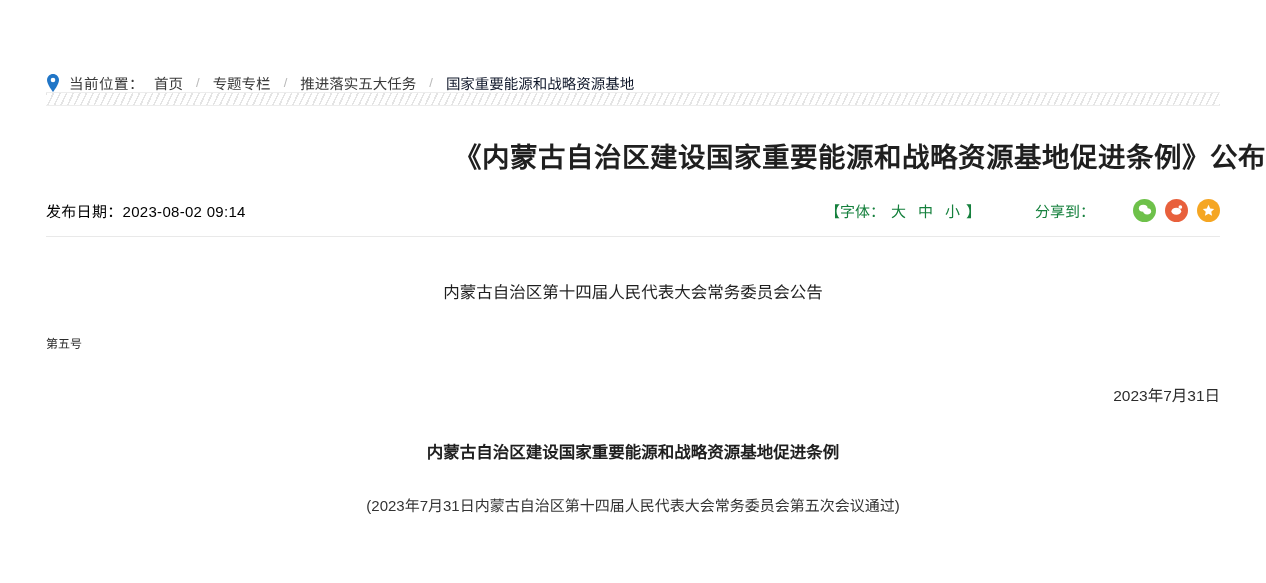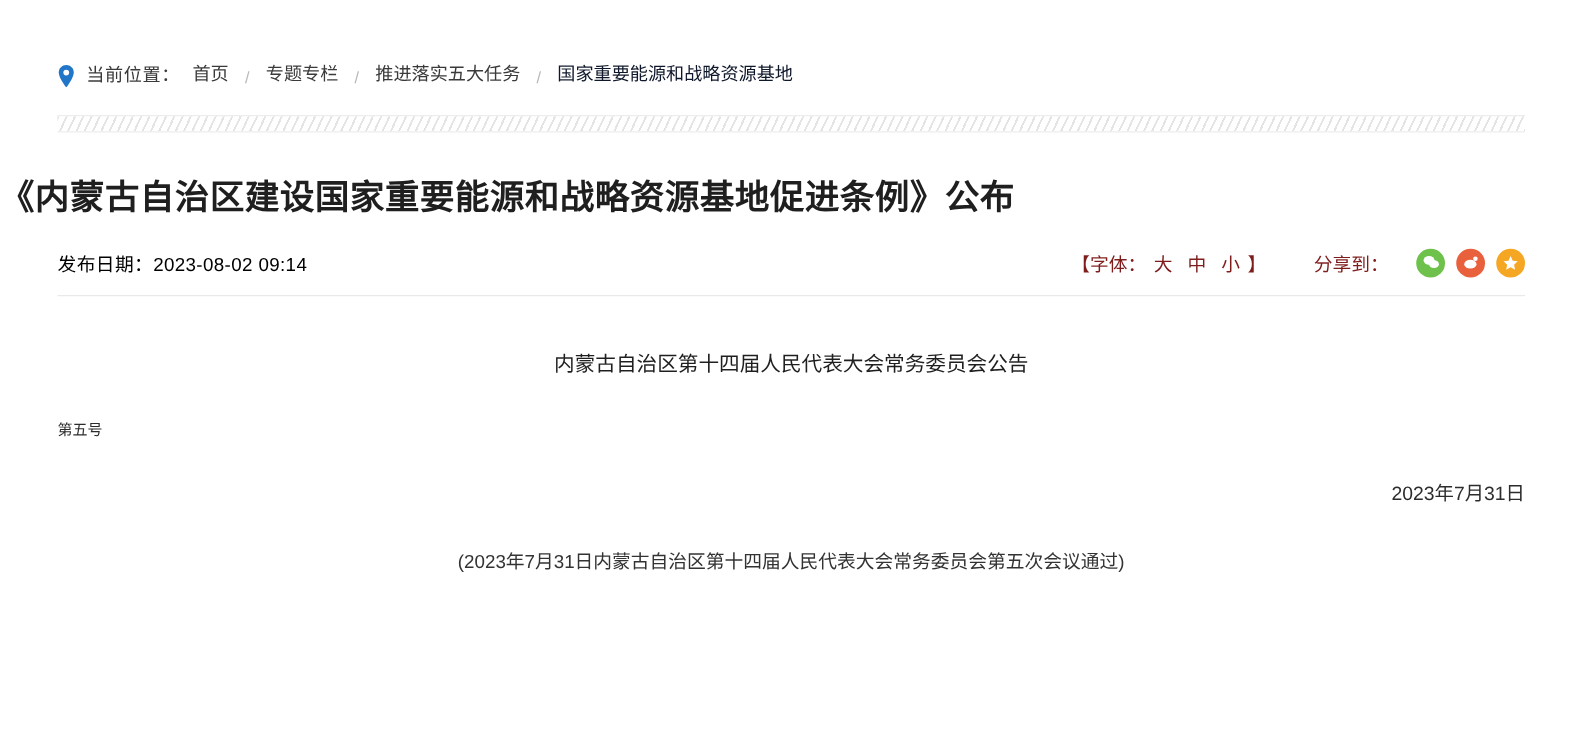--- a/index.html
+++ b/index.html
@@ -17,22 +17,22 @@
   .page {
     position: relative;
     width: 1266px;
     height: 583px;
     background: #ffffff;
   }
 
   
   .breadcrumb-bar {
     display: flex;
-    align-items: flex-end;
-    padding: 41px 0 0 46px;
+    align-items: center;
+    padding: 68px 0 0 46px;
     font-size: 14.5px;
     color: #444;
     height: 28px;
     box-sizing: content-box;
   }
   .pin-icon {
     width: 14px;
     height: 18px;
     margin-right: 9px;
     display: inline-block;
@@ -74,21 +74,21 @@
     border-top: 1px solid #ededed;
     border-bottom: 1px solid #ededed;
   }
 
   
   .doc-title {
     position: absolute;
     left: 0;
     top: 118px;
     width: 1266px;
-    text-align: left;
+    text-align: right;
     font-size: 27.5px;
     font-weight: bold;
     color: #1f1f1f;
     letter-spacing: .5px;
     line-height: 44px;
   }
 
   
   .meta-row {
     position: absolute;
@@ -99,22 +99,22 @@
     display: flex;
     align-items: center;
     justify-content: space-between;
     font-size: 15px;
     color: #666;
   }
   .meta-left { color: #000000; letter-spacing: .3px; }
   .meta-right {
     display: flex;
     align-items: center;
-    gap: 0;
-    color: #7f1d1d;
+    gap: 16px;
+    color: #15803d;
   }
   .font-group { margin-right: 38px; white-space: nowrap; }
   .font-group .fs { margin: 0 6px; cursor: pointer; }
   .share-label { margin-right: 22px; }
   .share-icons { display: flex; align-items: center; gap: 9px; }
   .share-ico {
     width: 23px; height: 23px;
     border-radius: 50%;
     display: inline-flex;
     align-items: center;
@@ -247,16 +247,17 @@
       </span>
     </div>
   </div>
 
   <div class="meta-rule"></div>
 
   <div class="body-wrap">
     <p class="center-bold">内蒙古自治区第十四届人民代表大会常务委员会公告</p>
     <p class="center-plain">第五号</p>
     <p class="right-date">2023年7月31日</p>
+    <p class="reg-title">内蒙古自治区建设国家重要能源和战略资源基地促进条例</p>
     <p class="reg-sub">(2023年7月31日内蒙古自治区第十四届人民代表大会常务委员会第五次会议通过)</p>
   </div>
 
 </div>
 
 </body></html>

